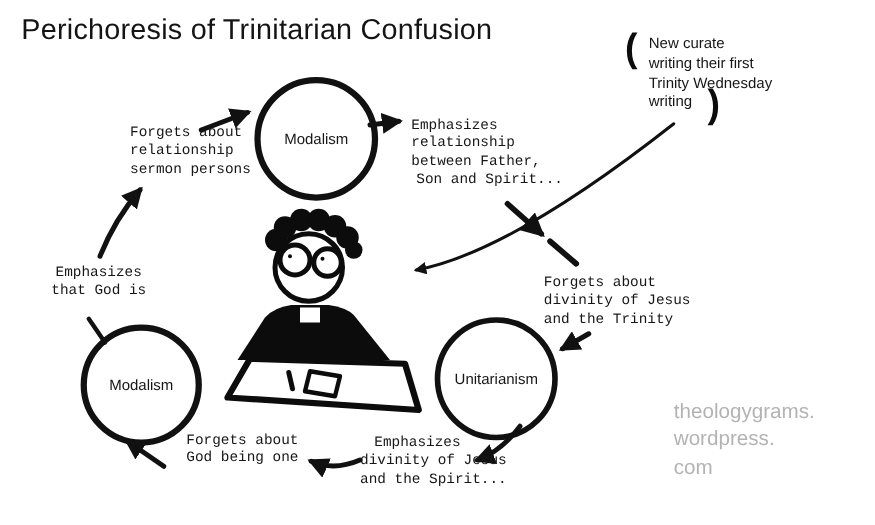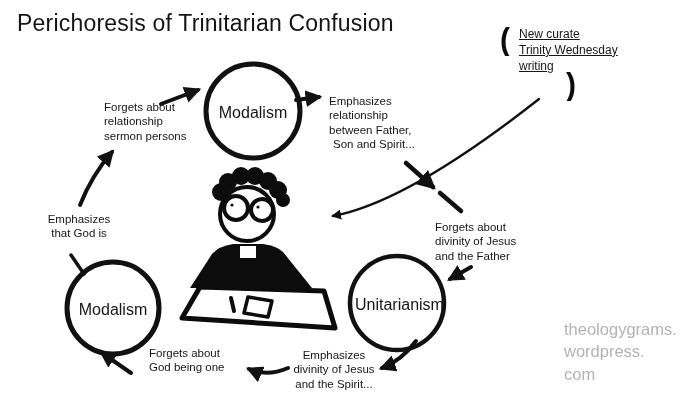--- a/index.html
+++ b/index.html
@@ -2,25 +2,25 @@
 <html><head>
 <meta charset="utf-8">
 <style>
   html,body{margin:0;padding:0;background:#fff;}
   .canvas{
     position:relative;width:700px;height:420px;background:#ffffff;overflow:hidden;
     font-family:"Liberation Sans", sans-serif;color:#111;
   }
   .abs{position:absolute;}
   .title{font-size:23px;color:#141414;letter-spacing:0.2px;}
-  .lbl{font-size:11.5px;line-height:1.26;color:#161616;}
+  .lbl{font-size:11.5px;line-height:1.26;color:#161616;font-family:Liberation Mono, monospace;}
   .lbl div{white-space:nowrap;}
   .center{text-align:center;}
-  .node-label{font-size:16px;color:#161616;text-align:center;white-space:nowrap;}
-  .annot{font-size:12px;line-height:1.32;color:#161616;text-decoration:underline;}
+  .node-label{font-size:12px;color:#161616;text-align:center;white-space:nowrap;}
+  .annot{font-size:12px;line-height:1.32;color:#161616;}
   .brace{font-size:30px;font-weight:700;color:#0c0c0c;transform:scaleY(1.05);}
   .watermark{font-size:16.5px;line-height:1.35;color:#b3b3b3;}
   svg{position:absolute;left:0;top:0;}
 </style>
 </head>
 <body>
 
 <div class="canvas">
 
   <svg width="700" height="420" viewBox="0 0 700 420">
@@ -71,20 +71,21 @@
       <path d="M 231,298 L 234,311" fill="none" stroke="#0c0c0c" stroke-width="4" stroke-linecap="round"></path>
       <path d="M 248,297 L 272,301 L 268,317 L 244,313 Z" fill="#fff" stroke="#0c0c0c" stroke-width="3.5" stroke-linejoin="round"></path>
     </g>
   </svg>
 
   <div class="abs title" style="left:17px;top:10px;">Perichoresis of Trinitarian Confusion</div>
 
   <div class="abs brace" style="left:500px;top:22px;">(</div>
   <div class="abs annot" style="left:519px;top:27px;">
     <div>New curate</div>
+    <div>writing their first</div>
     <div>Trinity Wednesday</div>
     <div>writing</div>
   </div>
   <div class="abs brace" style="left:566px;top:67px;">)</div>
 
   <div class="abs node-label" style="left:213px;top:104px;width:80px;">Modalism</div>
   <div class="abs node-label" style="left:73px;top:301px;width:80px;">Modalism</div>
   <div class="abs node-label" style="left:355px;top:296px;width:84px;">Unitarianism</div>
 
   <div class="abs lbl" style="left:104px;top:100px;">
@@ -96,38 +97,38 @@
   <div class="abs lbl" style="left:329px;top:94px;">
     <div>Emphasizes</div>
     <div>relationship</div>
     <div>between Father,</div>
     <div style="padding-left:4px;">Son and Spirit...</div>
   </div>
 
   <div class="abs lbl" style="left:435px;top:220px;">
     <div>Forgets about</div>
     <div>divinity of Jesus</div>
-    <div>and the Father</div>
+    <div>and the Trinity</div>
   </div>
 
   <div class="abs lbl center" style="left:288px;top:348px;width:92px;">
     <div>Emphasizes</div>
     <div>divinity of Jesus</div>
     <div>and the Spirit...</div>
   </div>
 
   <div class="abs lbl" style="left:149px;top:346px;">
     <div>Forgets about</div>
     <div>God being one</div>
   </div>
 
   <div class="abs lbl center" style="left:38px;top:212px;width:82px;">
     <div>Emphasizes</div>
     <div>that God is</div>
   </div>
 
-  <div class="abs watermark" style="left:564px;top:318px;">
+  <div class="abs watermark" style="left:539px;top:318px;">
     <div>theologygrams.</div>
     <div>wordpress.</div>
     <div>com</div>
   </div>
 
 </div>
 
 </body></html>

